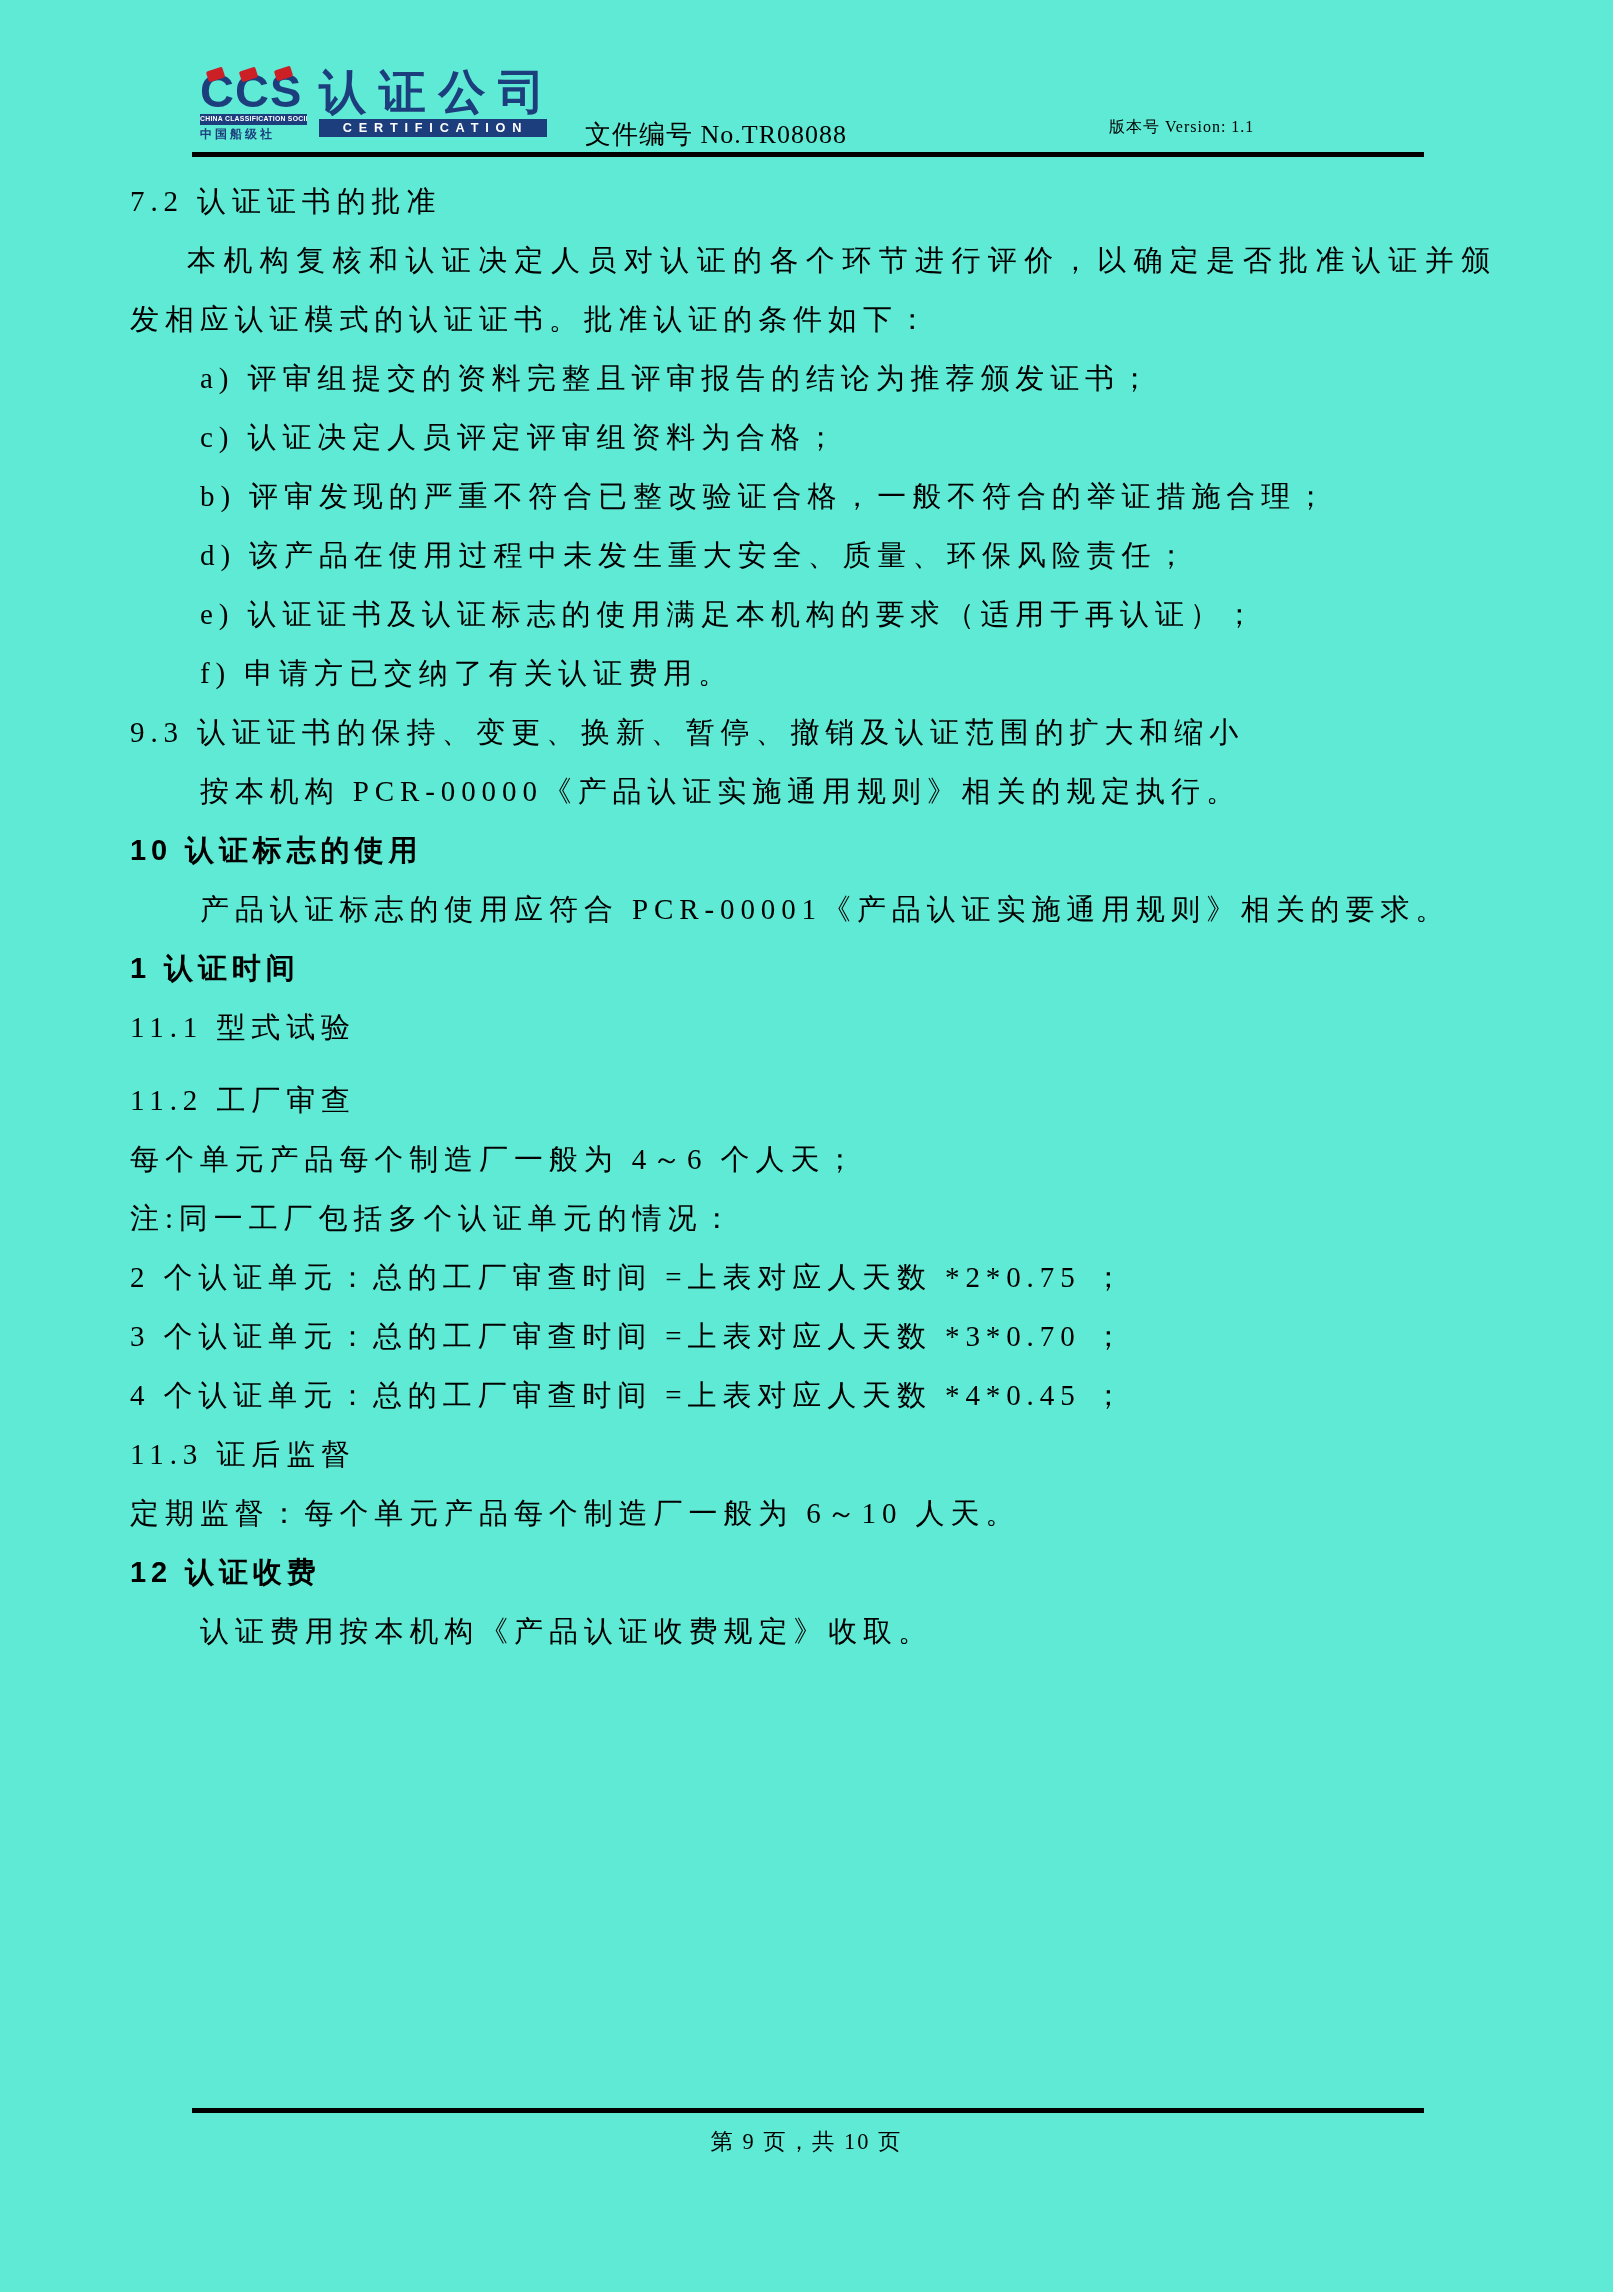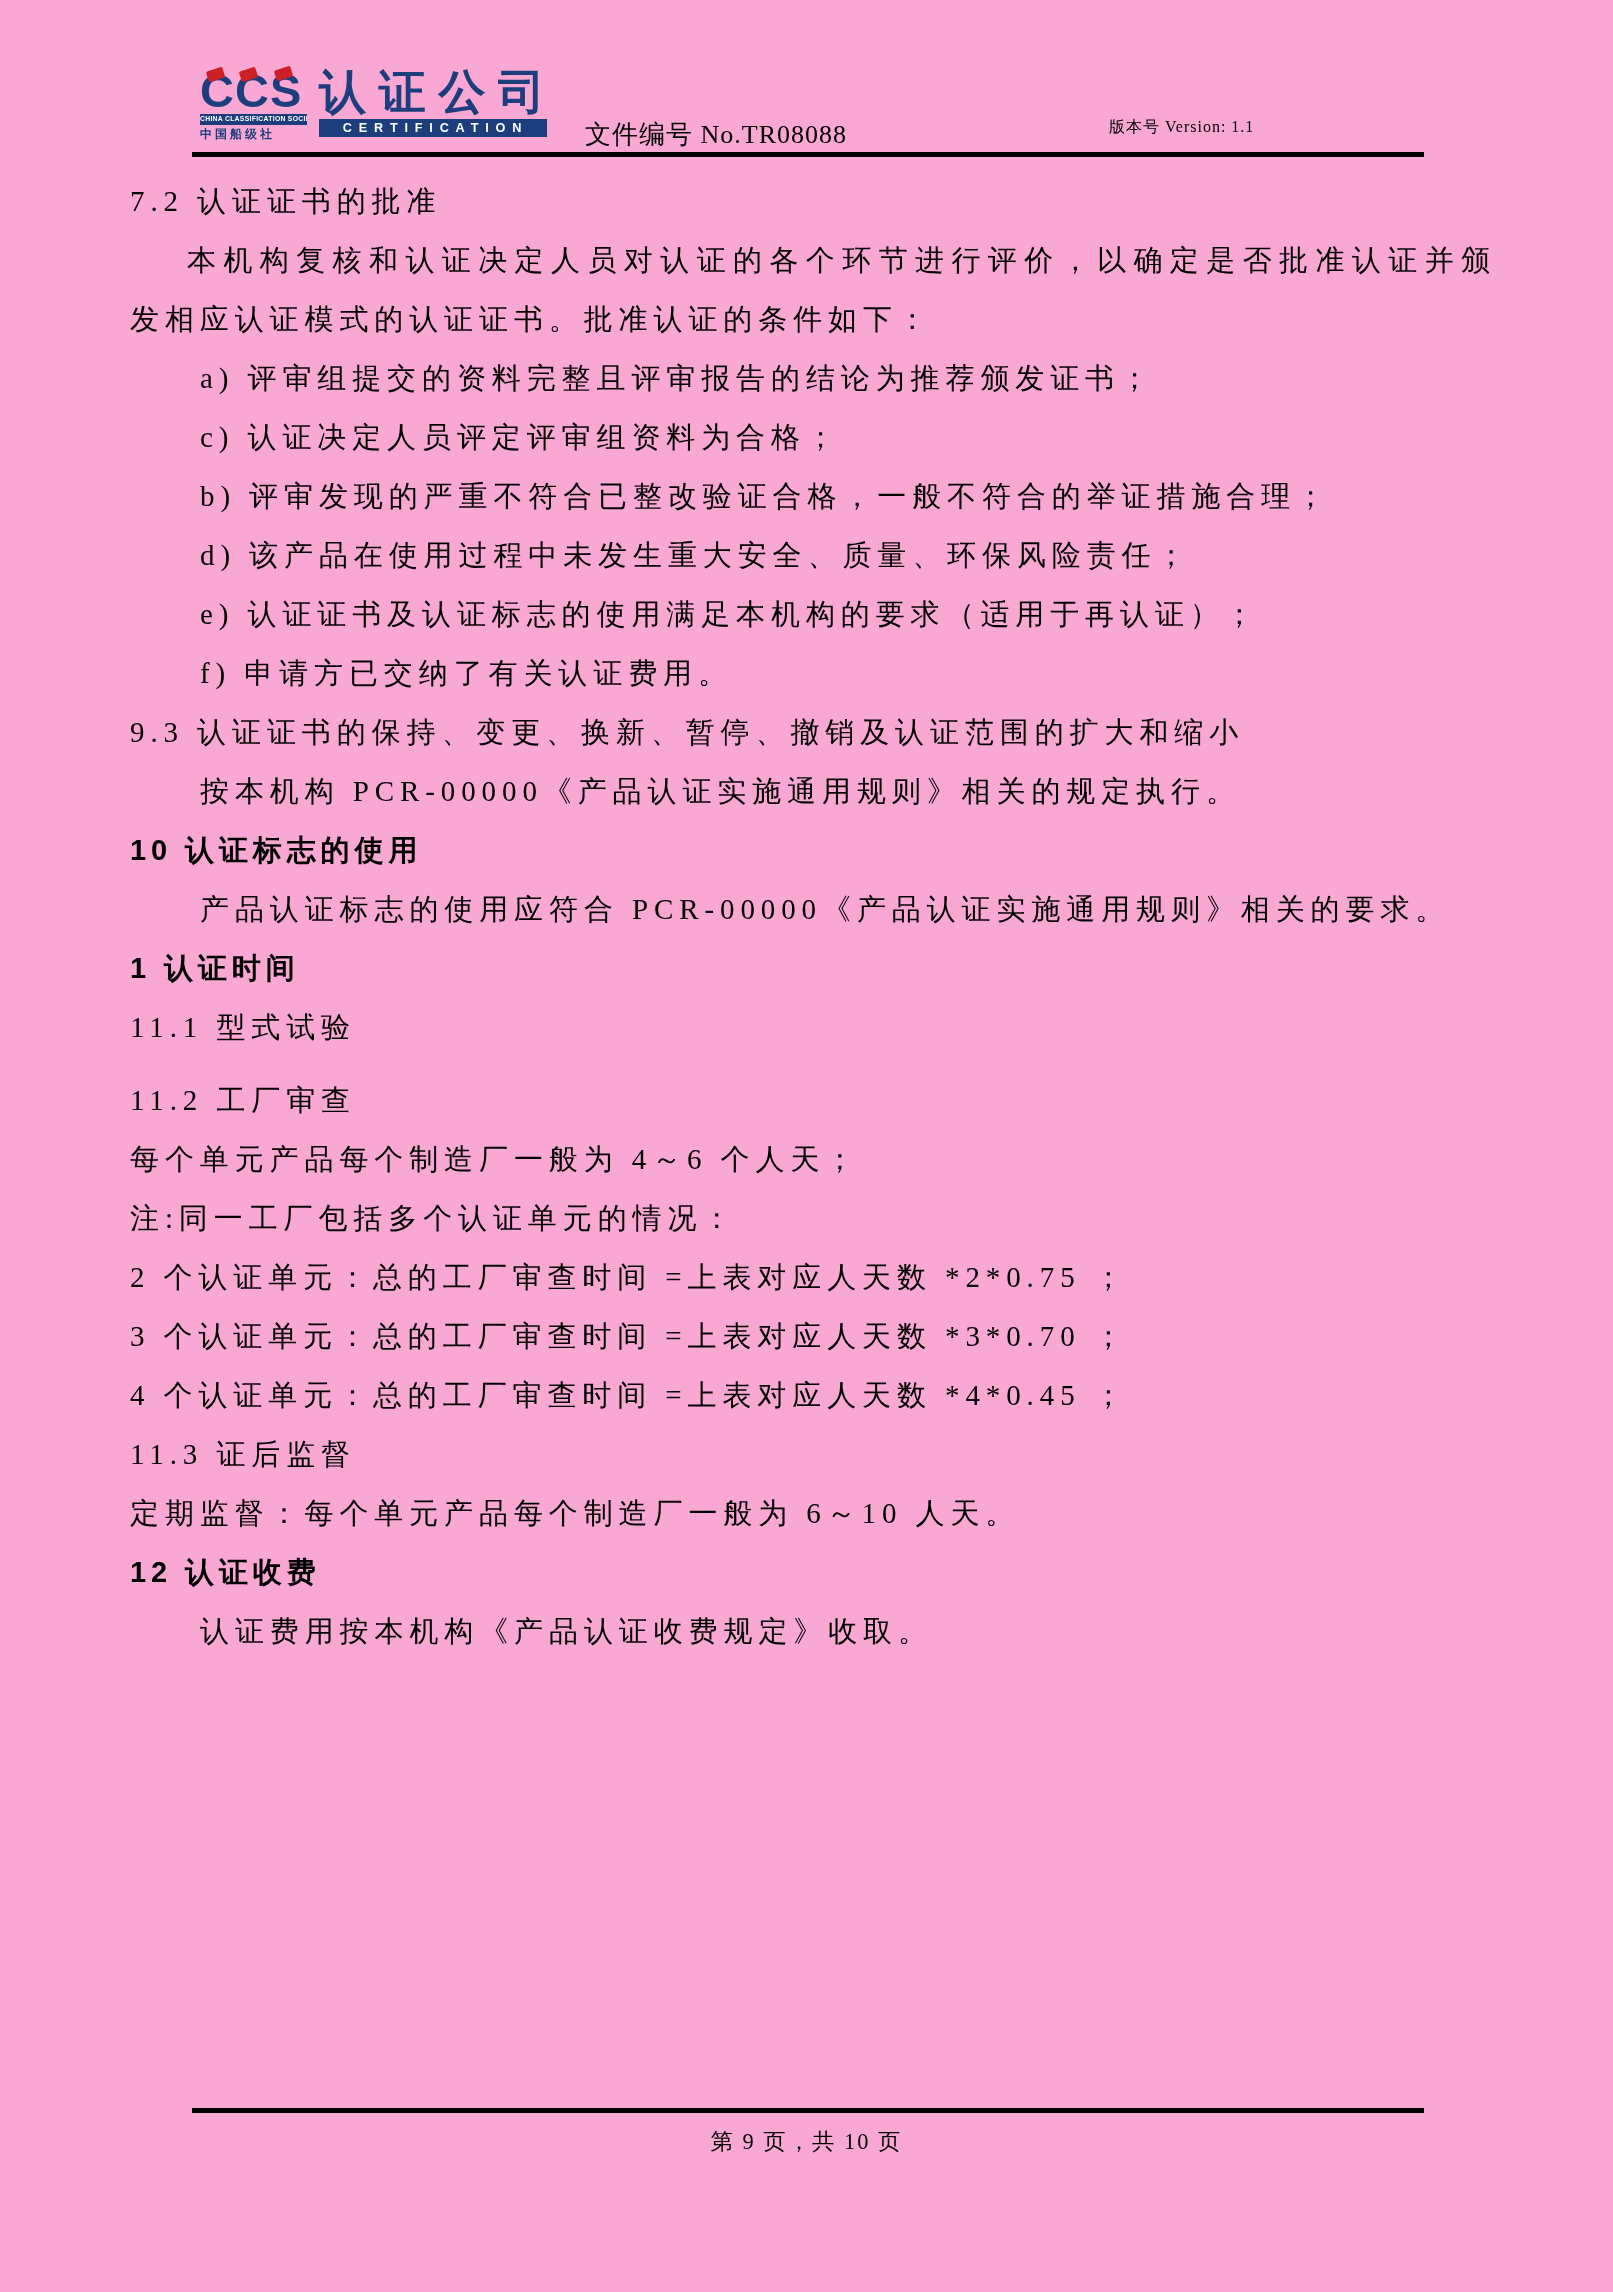--- a/index.html
+++ b/index.html
@@ -1,19 +1,19 @@
 <!DOCTYPE html>
 <html style="--logo_blue: #1d3e7d; --logo_red: #cd2026;"><head>
 <meta charset="utf-8">
 <style>
   * { margin:0; padding:0; box-sizing:border-box; }
   html, body { background:#9a9a9a; }
   .page {
     position:relative; width:1613px; height:2293px; margin:0 auto;
-    background:#f9a8d4; color:#000;
+    background:#5eead4; color:#000;
     font-family:"Liberation Serif","DejaVu Serif",serif;
     overflow:hidden;
     padding-left:21px;
   }
 
   
   .logo-left { position:absolute; left:200px; top:70px; width:109px; }
   .ccs-word {
     position:relative; font-family:"Liberation Sans","DejaVu Sans",sans-serif;
     font-weight:bold; font-size:47px; line-height:41px; letter-spacing:1px;
@@ -106,21 +106,21 @@
     <div class="ln">发相应认证模式的认证证书。批准认证的条件如下：</div>
     <div class="ln ind">a) 评审组提交的资料完整且评审报告的结论为推荐颁发证书；</div>
     <div class="ln ind">c) 认证决定人员评定评审组资料为合格；</div>
     <div class="ln ind">b) 评审发现的严重不符合已整改验证合格，一般不符合的举证措施合理；</div>
     <div class="ln ind">d) 该产品在使用过程中未发生重大安全、质量、环保风险责任；</div>
     <div class="ln ind">e) 认证证书及认证标志的使用满足本机构的要求（适用于再认证）；</div>
     <div class="ln ind">f) 申请方已交纳了有关认证费用。</div>
     <div class="ln">9.3 认证证书的保持、变更、换新、暂停、撤销及认证范围的扩大和缩小</div>
     <div class="ln ind">按本机构 PCR-00000《产品认证实施通用规则》相关的规定执行。</div>
     <div class="ln b">10 认证标志的使用</div>
-    <div class="ln ind">产品认证标志的使用应符合 PCR-00000《产品认证实施通用规则》相关的要求。</div>
+    <div class="ln ind">产品认证标志的使用应符合 PCR-00001《产品认证实施通用规则》相关的要求。</div>
     <div class="ln b">1 认证时间</div>
     <div class="ln">11.1 型式试验</div>
     <div class="ln gap">11.2 工厂审查</div>
     <div class="ln">每个单元产品每个制造厂一般为 4～6 个人天；</div>
     <div class="ln">注:同一工厂包括多个认证单元的情况：</div>
     <div class="ln">2 个认证单元：总的工厂审查时间 =上表对应人天数 *2*0.75 ；</div>
     <div class="ln">3 个认证单元：总的工厂审查时间 =上表对应人天数 *3*0.70 ；</div>
     <div class="ln">4 个认证单元：总的工厂审查时间 =上表对应人天数 *4*0.45 ；</div>
     <div class="ln">11.3 证后监督</div>
     <div class="ln">定期监督：每个单元产品每个制造厂一般为 6～10 人天。</div>

